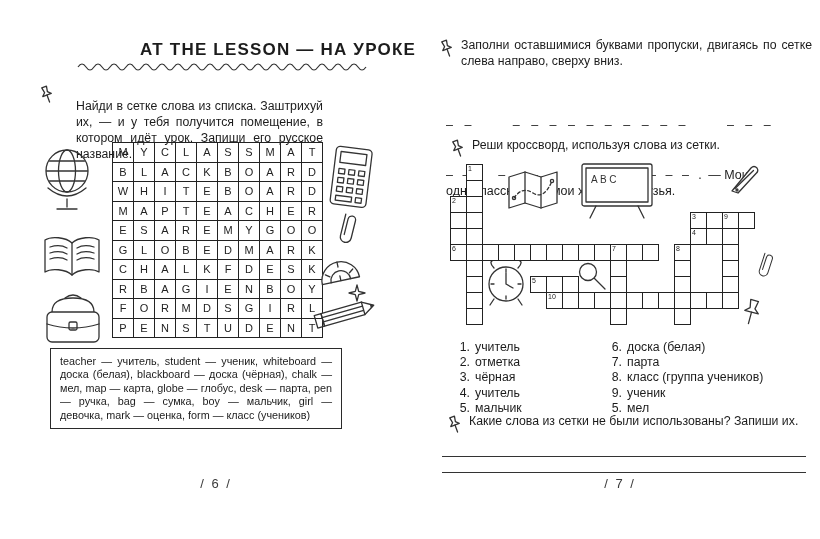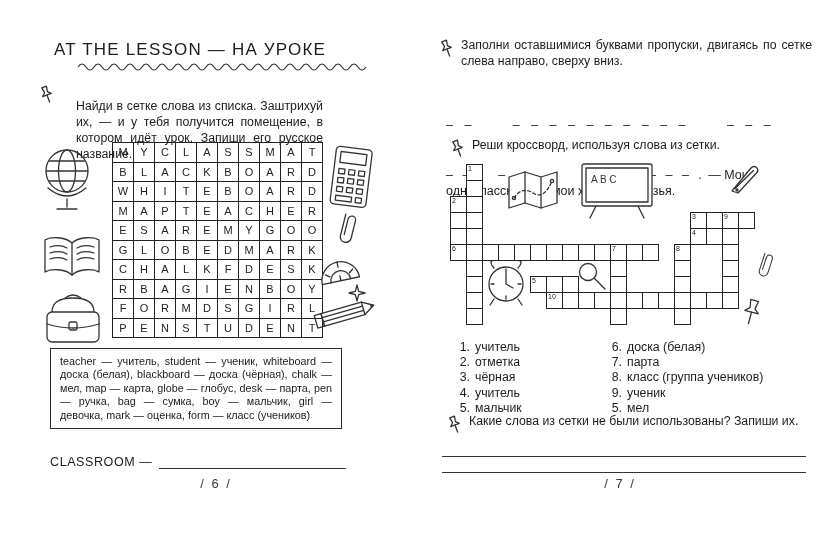--- a/index.html
+++ b/index.html
@@ -5,22 +5,22 @@
   html,body{margin:0;padding:0;}
   body{
     width:820px;height:539px;background:#ffffff;position:relative;overflow:hidden;
     font-family:"Liberation Sans","DejaVu Sans",sans-serif;color:#1c1c1c;
   }
   .page{position:absolute;top:0;height:539px;}
   #page-left{left:40px;width:372px;}
   #page-right{left:436px;width:376px;}
   .abs{position:absolute;}
 
-  .title{position:absolute;top:40px;left:14px;width:100%;text-align:left;
-    font-weight:normal;font-size:17px;letter-spacing:1.2px;white-space:nowrap;}
+  .title{position:absolute;top:40px;left:4px;width:100%;text-align:right;
+    font-weight:bold;font-size:17px;letter-spacing:1.2px;white-space:nowrap;}
   .zigzag{position:absolute;top:61px;left:36px;}
 
   .task{position:absolute;display:flex;gap:7px;align-items:flex-start;
     font-size:12.3px;line-height:1.3;text-align:justify;}
   .task .pin{flex:0 0 14px;margin-top:1px;transform:rotate(-20deg);}
 
   #task1{top:84px;left:0;width:298px;}
 
   #grid-area{position:absolute;top:142px;left:0;width:372px;height:208px;}
   table.ws{border-collapse:collapse;position:absolute;left:72px;top:0;}
@@ -258,24 +258,20 @@
     <svg class="art abs" style="left:272px;top:156px;transform:rotate(-16deg)" width="66" height="32" viewBox="0 0 66 32">
       <path class="fillw" d="M10 9 H52 L63 15.5 L52 22 H10 Z"></path>
       <path d="M52 9 V22 M10 13.3 H52 M10 17.6 H52"></path>
       <rect x="3" y="9" width="7" height="13"></rect>
       <path class="dark" d="M59.5 13.2 L63 15.5 L59.5 17.8 Z"></path>
     </svg>
   </div>
 
   <div class="word-box">teacher — учитель, student — ученик, whiteboard — доска (белая), blackboard — доска (чёрная), chalk — мел, map — карта, globe — глобус, desk — парта, pen — ручка, bag — сумка, boy — мальчик, girl — девочка, mark — оценка, form — класс (учеников)</div>
 
-  <div class="classroom">
-    <span>CLASSROOM —</span>
-    <span class="blank-line"></span>
-  </div>
 
   <div class="page-num">/ 6 /</div>
 </div>
 
 <div class="page" id="page-right">
 
   <div class="task" id="task2">
     <svg class="pin art" width="14" height="20" viewBox="0 0 14 20">
       <path class="fillw" d="M4.5 1.5 h5 l-1 5.5 3 3 h-9 l3 -3 z"></path>
         <path d="M7 10 V17.5"></path>

